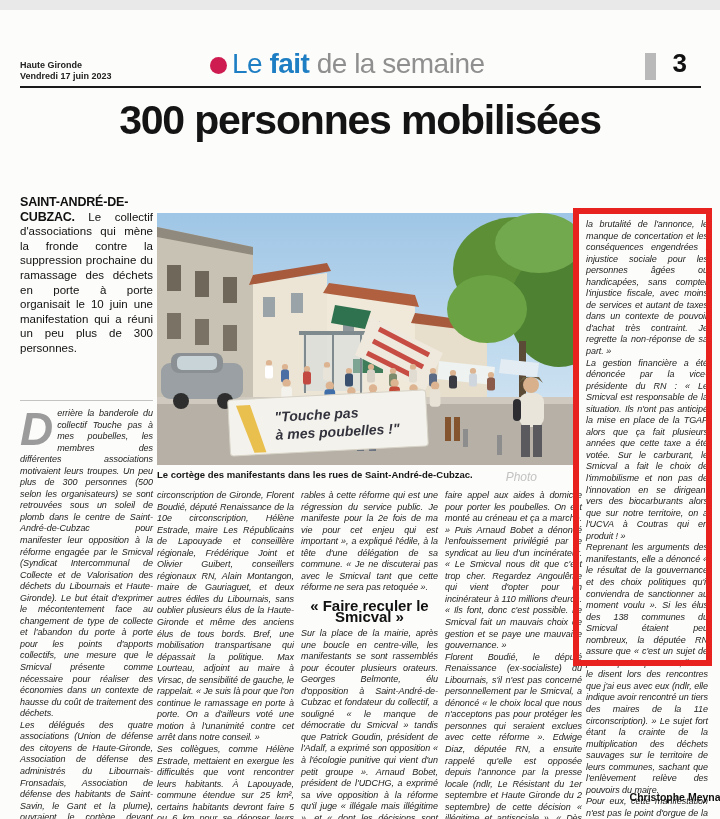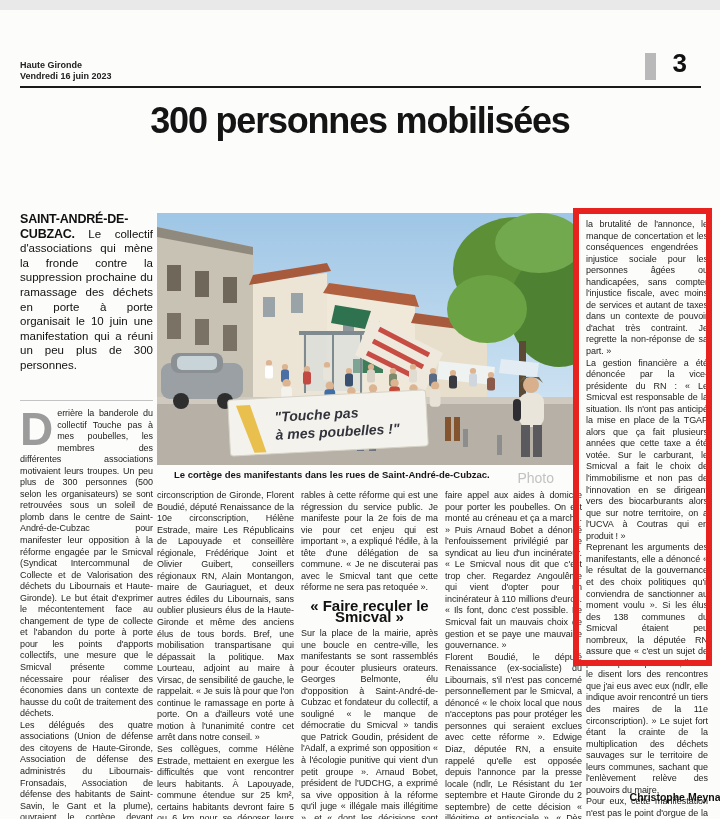--- a/index.html
+++ b/index.html
@@ -13,59 +13,62 @@
   .mast-left{position:absolute;left:0;top:6px;font-size:9px;line-height:10.5px;font-weight:bold;color:#222;}
   .section-title{position:absolute;left:190px;top:-6px;white-space:nowrap;font-size:28px;letter-spacing:-.5px;}
   .dot{display:inline-block;width:17px;height:17px;border-radius:50%;background:var(--dot_red);margin-right:5px;position:relative;top:1px;}
   .st-le{color:var(--accent_blue);}
   .st-fait{color:var(--accent_blue);font-weight:bold;}
   .st-rest{color:#8f8f8f;}
   .pagenum-box{position:absolute;right:45px;top:-1px;width:11px;height:27px;background:#b9b9b9;}
   .pagenum{position:absolute;right:14px;top:-6px;font-size:26px;font-weight:bold;color:#111;}
   
   .headline{position:absolute;left:10px;top:86px;width:700px;text-align:center;
-    font-size:36px;line-height:49px;font-weight:bold;letter-spacing:-1.2px;color:#141414;}
+    font-size:41px;line-height:49px;font-weight:bold;letter-spacing:-1.2px;color:#141414;}
   
   .col{position:absolute;text-align:justify;}
-  .intro{left:20px;top:202px;width:133px;font-size:11.5px;line-height:14.6px;color:#101010;}
+  .intro{left:20px;top:185px;width:133px;font-size:11.5px;line-height:14.6px;color:#101010;}
   .intro-lead{font-weight:bold;font-size:12.5px;letter-spacing:-.2px;}
   .col1-div{position:absolute;left:20px;top:390px;width:133px;border-top:1px solid #c3c3c3;}
   .bodytxt{font-size:9px;line-height:11.55px;letter-spacing:-.05px;color:#1d1d1d;}
   .col1{left:20px;top:398px;width:133px;}
   .col2{left:157px;top:480px;width:137px;}
   .col3{left:301px;top:480px;width:137px;}
   .col4{left:445px;top:480px;width:137px;}
   .col5{left:586px;top:209px;width:122px;}
-  .para{margin:0;}
+  .para{margin:0;font-style:italic;}
   .dropcap{float:left;font-size:46px;line-height:38px;font-weight:bold;color:#9b9b9b;padding:2px 4px 0 0;}
   .subhead{font-weight:bold;font-size:15px;text-align:center;margin:6px 0 5px 0;color:#111;}
   
   .photo{position:absolute;left:157px;top:203px;width:416px;height:252px;background:#bcd3e6;}
-  .caption-row{position:absolute;left:174px;top:459px;width:380px;font-size:9.5px;}
+  .caption-row{position:absolute;left:157px;top:459px;width:380px;font-size:9.5px;}
   .caption{font-weight:bold;color:#161616;float:left;}
-  .credit{float:right;color:#c2c2c2;font-size:14px;margin-top:1px;}
+  .credit{float:right;color:#c2c2c2;font-size:12px;margin-top:1px;font-style:italic;}
   
   .hl-box{position:absolute;left:573px;top:198px;width:139px;height:458px;
     border:6px solid var(--highlight_red);box-sizing:border-box;z-index:12;pointer-events:none;}
   
   .byline{position:absolute;left:597px;top:780px;width:143px;text-align:right;font-size:10.5px;font-weight:bold;color:#111;}
   .byline .icon{color:#9a9a9a;font-weight:normal;font-size:12px;letter-spacing:-1px;}
   
   .bar-gray{position:absolute;left:20px;top:811px;height:7px;width:514px;background:var(--bar_gray);}
   .bar-purple{position:absolute;left:534px;top:811px;height:7px;width:169px;background:var(--bar_purple);}
 </style>
 </head>
 <body>
 
 <div class="page">
 
   <div class="masthead">
     <div class="mast-left">
       <div>Haute Gironde</div>
-      <div>Vendredi 16 juin 2023</div>
+      <div>Vendredi 17 juin 2023</div>
+    </div>
+    <div class="section-title">
+      <span class="dot"></span><span class="st-le">Le </span><span class="st-fait">fait</span><span class="st-rest"> de la semaine</span>
     </div>
     <div class="pagenum-box"></div>
     <div class="pagenum">3</div>
   </div>
 
   <div class="headline">
     <div>300 personnes mobilisées</div>
   </div>
 
   <div class="col intro"><span class="intro-lead">SAINT-ANDRÉ-DE-CUBZAC.</span><span> Le collectif d'associations qui mène la fronde contre la suppression prochaine du ramassage des déchets en porte à porte organisait le 10 juin une manifestation qui a réuni un peu plus de 300 personnes.</span></div>

